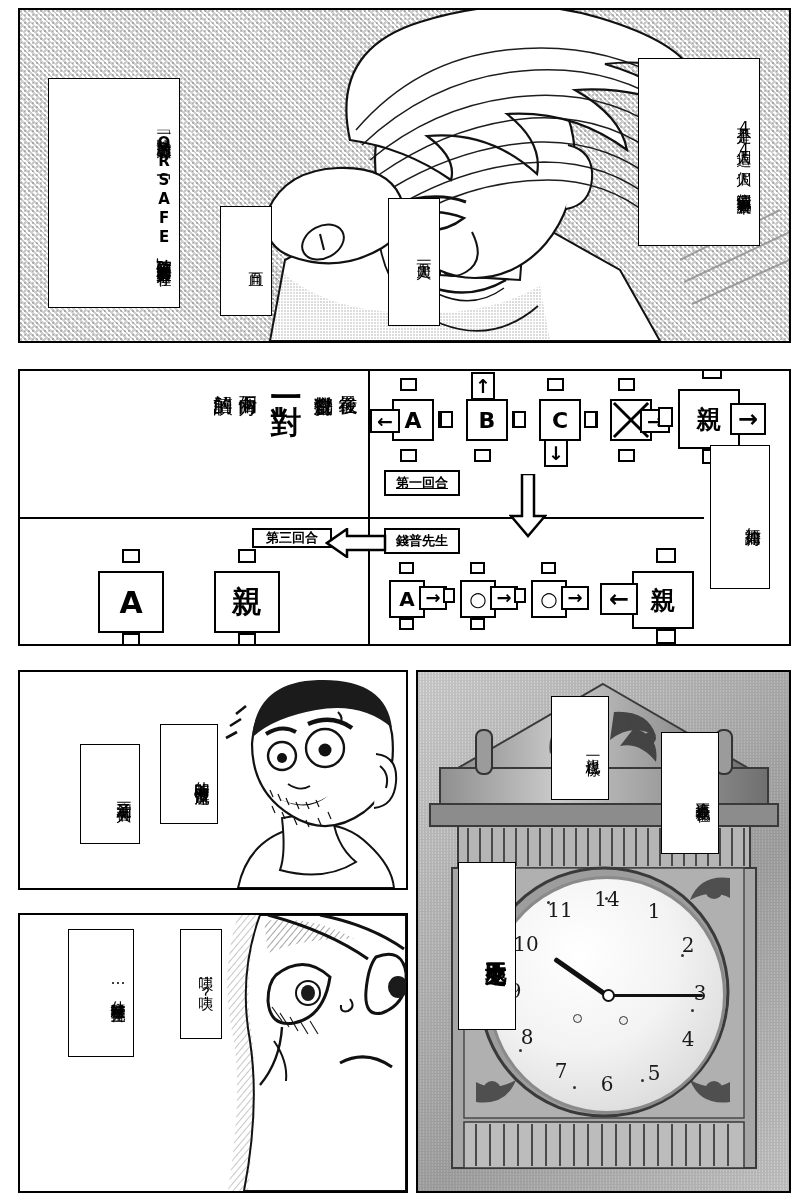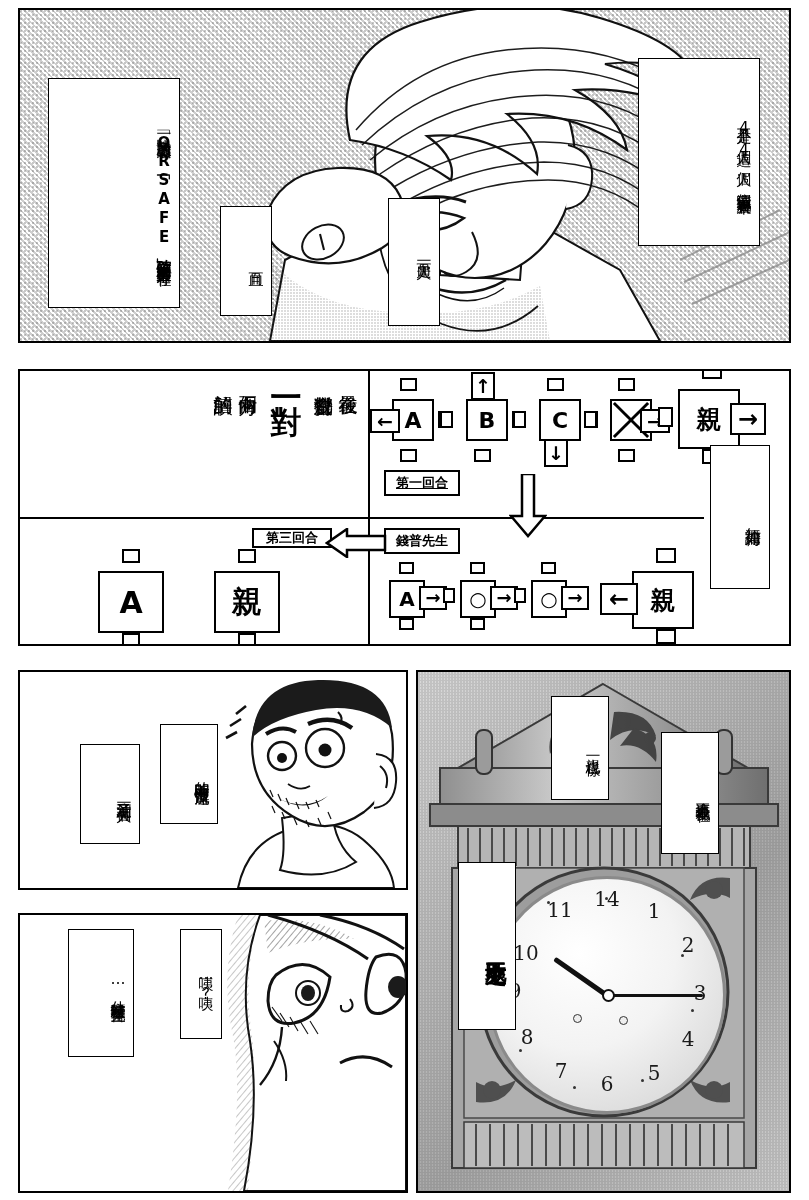--- a/index.html
+++ b/index.html
@@ -535,21 +535,21 @@
       <div class="numeral" style="left:103px;top:8px;">14</div>
       <div class="numeral" style="left:150px;top:20px;">1</div>
       <div class="numeral" style="left:184px;top:54px;">2</div>
       <div class="numeral" style="left:196px;top:102px;">3</div>
       <div class="numeral" style="left:184px;top:148px;">4</div>
       <div class="numeral" style="left:150px;top:182px;">5</div>
       <div class="numeral" style="left:103px;top:193px;">6</div>
       <div class="numeral" style="left:57px;top:180px;">7</div>
       <div class="numeral" style="left:23px;top:146px;">8</div>
       <div class="numeral" style="left:11px;top:100px;">9</div>
-      <div class="numeral" style="left:22px;top:62px;">10</div>
+      <div class="numeral" style="left:22px;top:53px;">10</div>
       <div class="numeral" style="left:56px;top:19px;">11</div>
 
       <div class="tick" style="left:114px;top:18px;"></div>
       <div class="tick" style="left:190px;top:75px;"></div>
       <div class="tick" style="left:200px;top:130px;"></div>
       <div class="tick" style="left:150px;top:200px;"></div>
       <div class="tick" style="left:82px;top:207px;"></div>
       <div class="tick" style="left:28px;top:170px;"></div>
       <div class="tick" style="left:16px;top:78px;"></div>
       <div class="tick" style="left:56px;top:22px;"></div>

